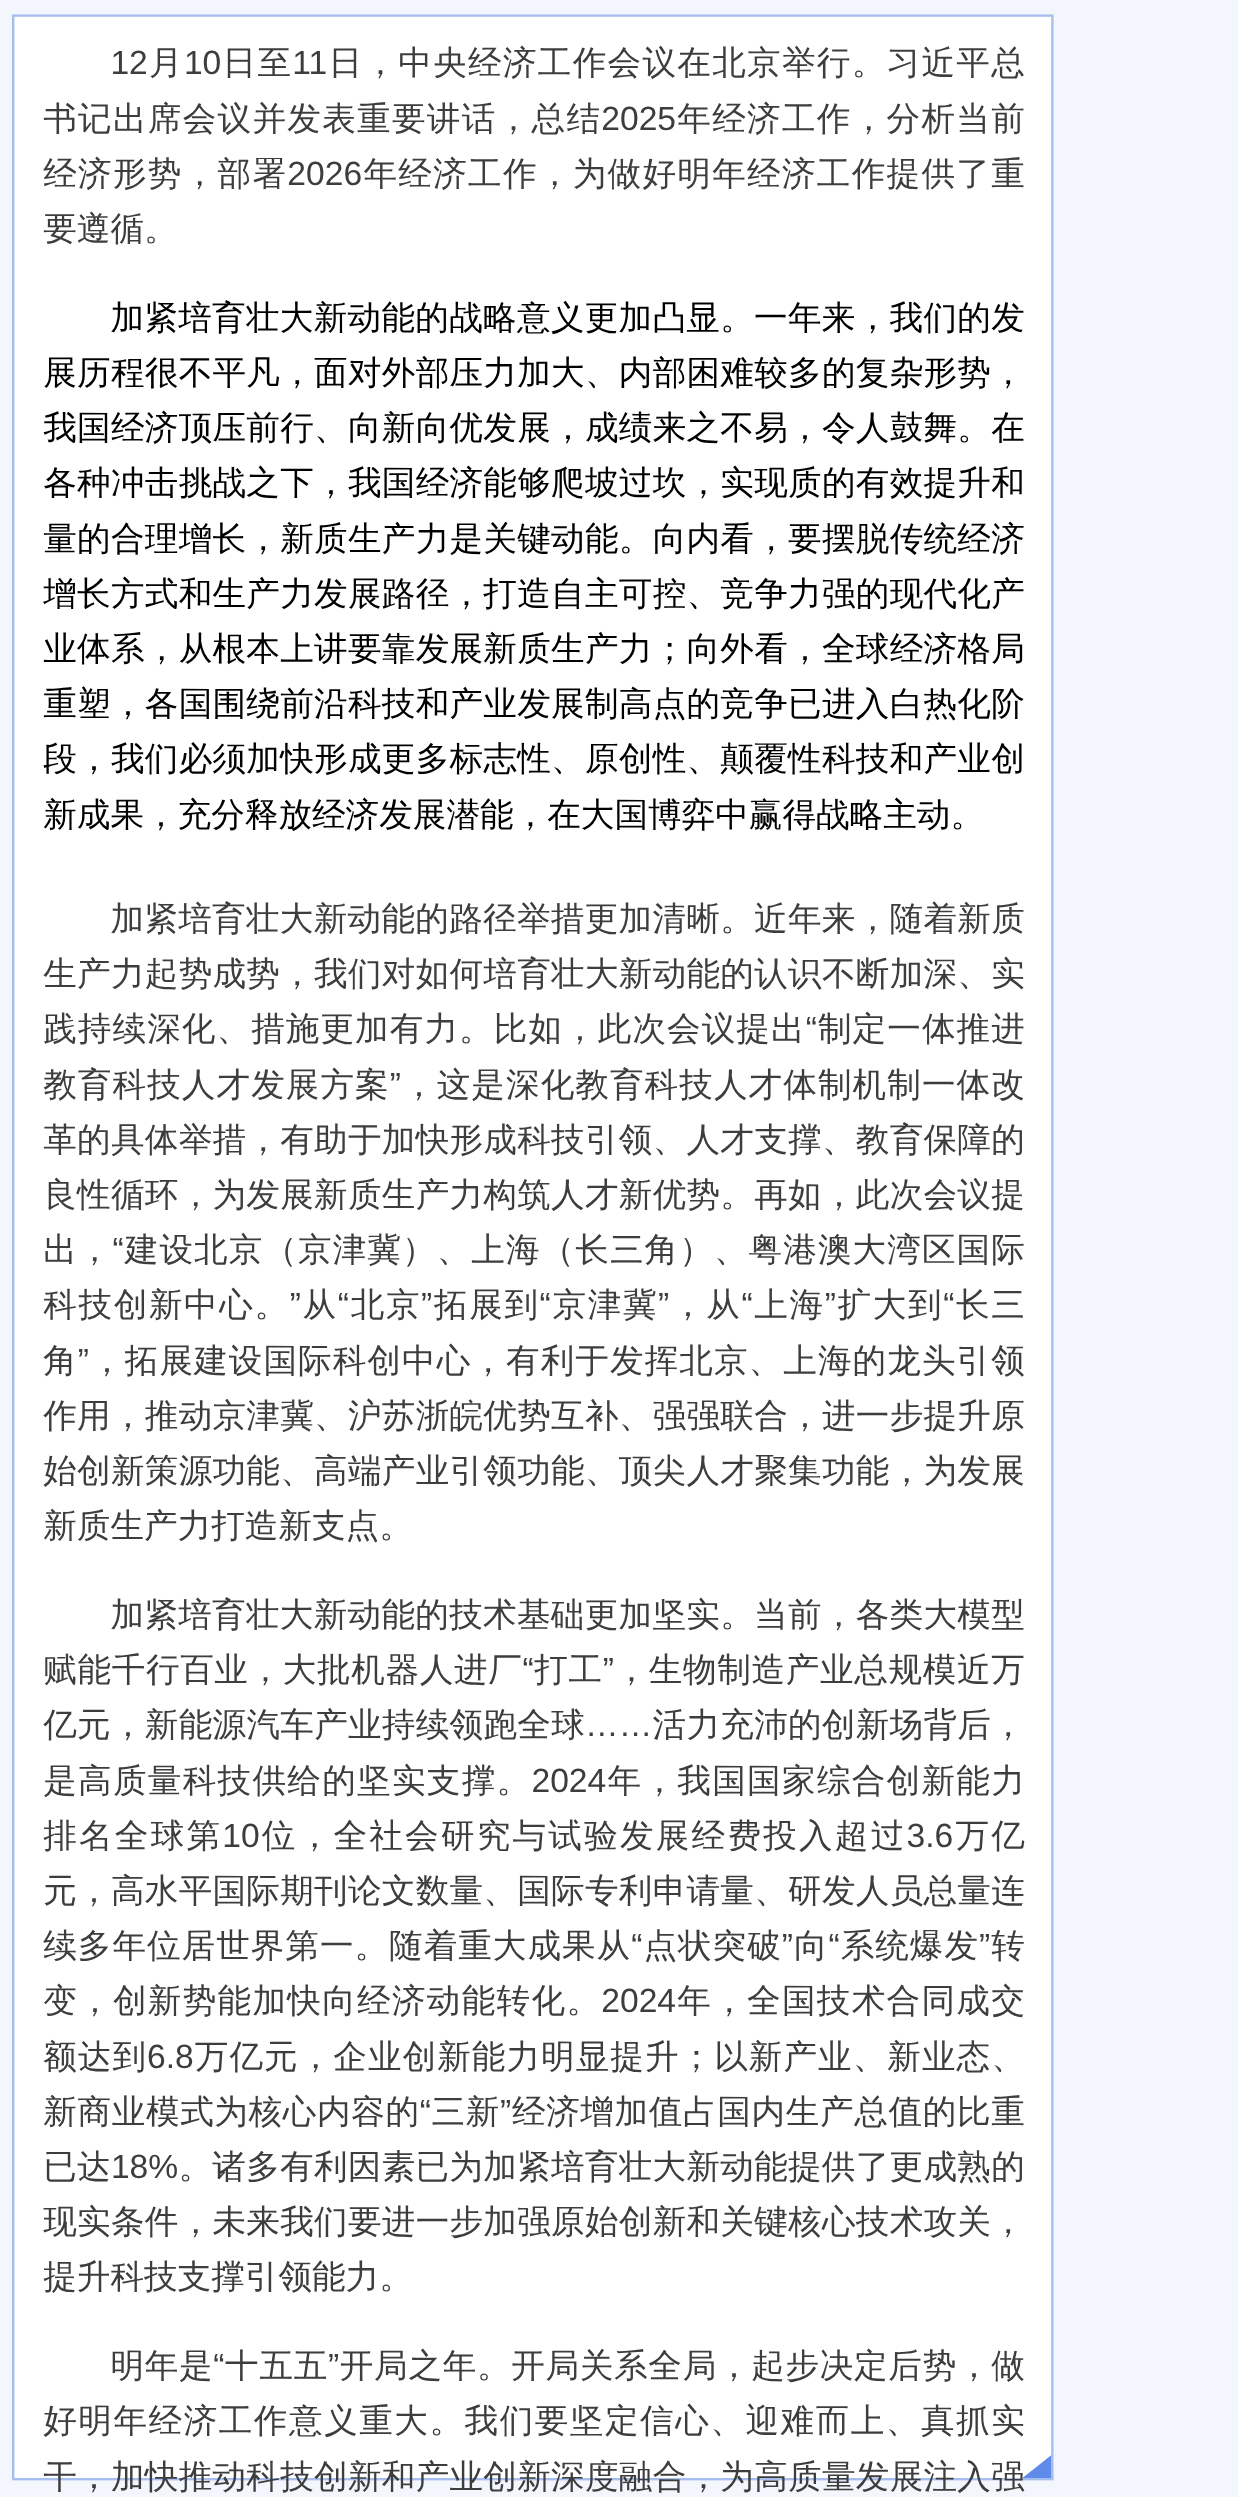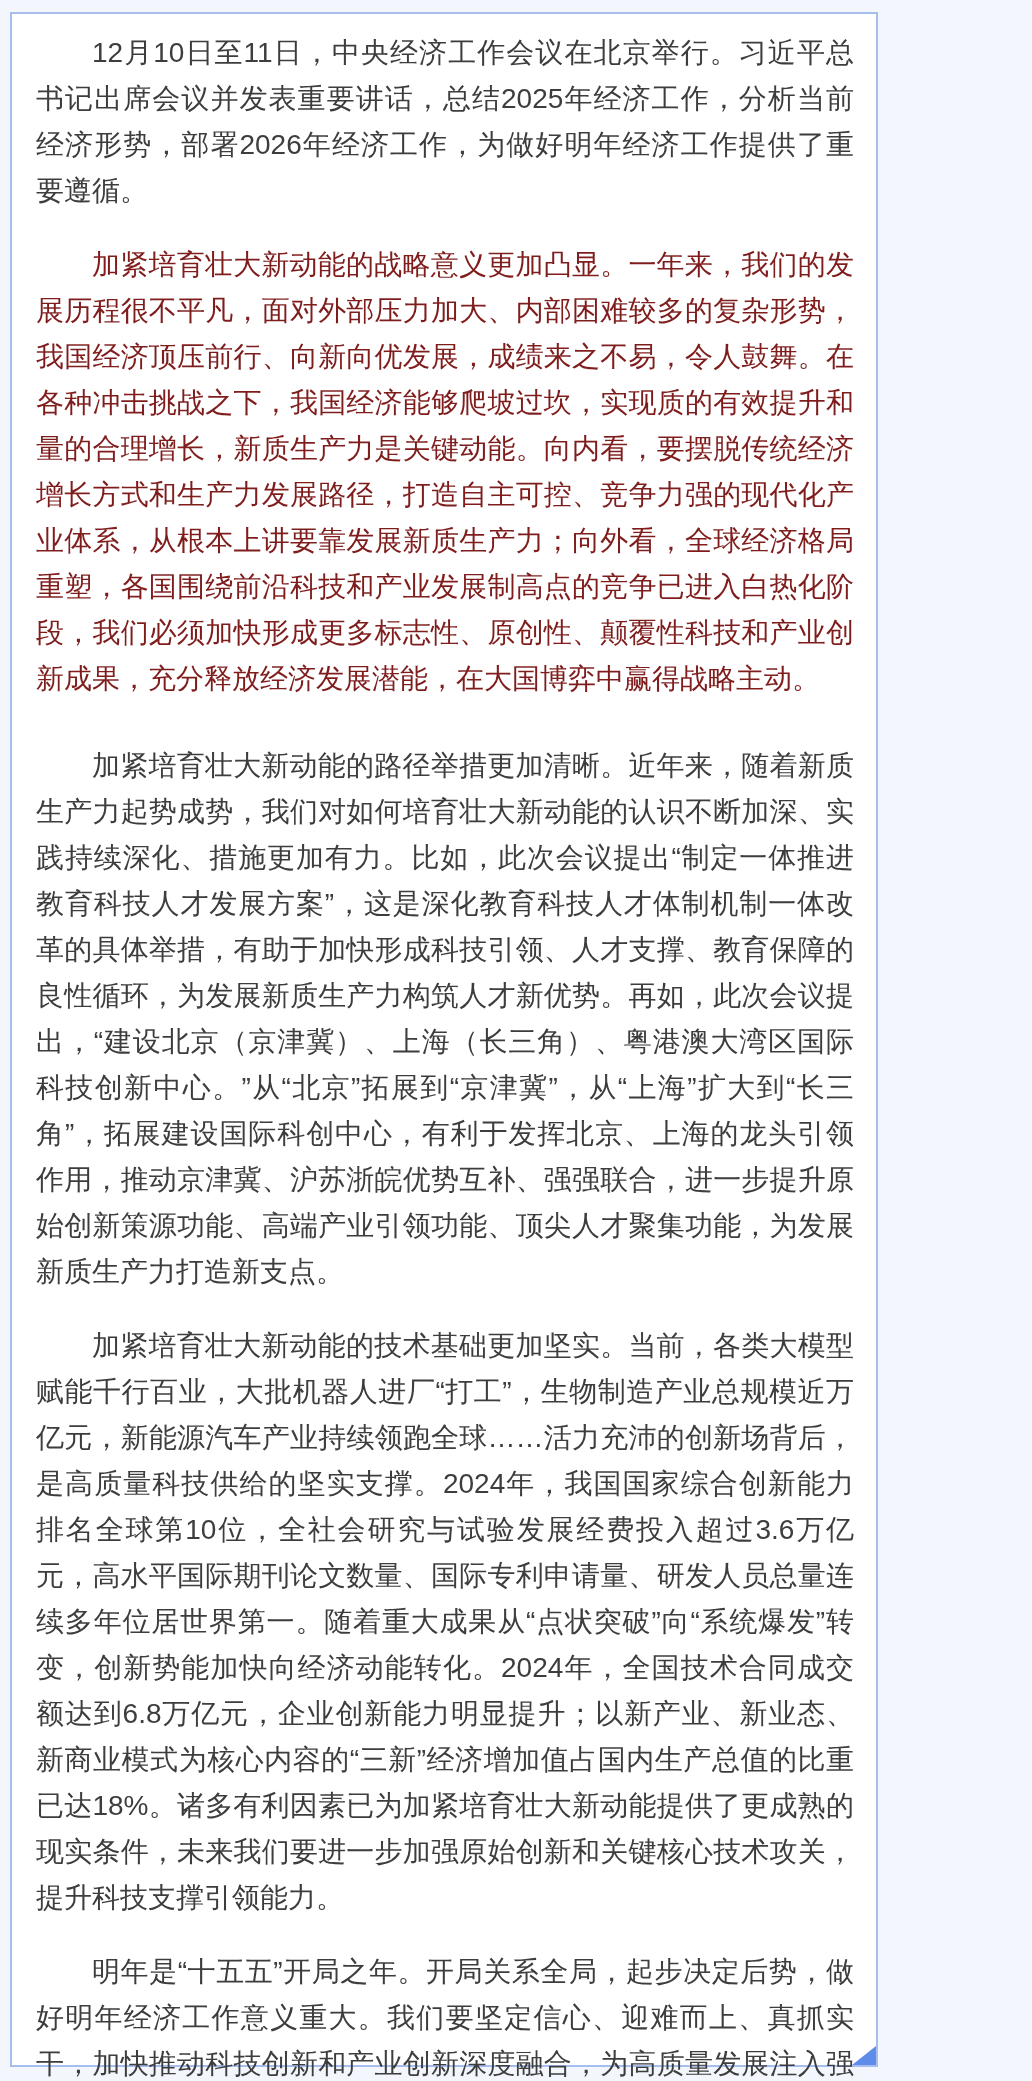--- a/index.html
+++ b/index.html
@@ -46,20 +46,20 @@
     border-bottom: 19px solid #5f8ceb;
   }
 </style>
 </head>
 <body style="background: rgb(243, 247, 253);">
 
 <div class="page">
   <div class="panel" style="background: rgb(255, 255, 255); border-color: rgb(166, 190, 238);">
     <div class="article">
         <p class="para" style="color: rgb(61, 61, 61);">12月10日至11日，中央经济工作会议在北京举行。习近平总书记出席会议并发表重要讲话，总结2025年经济工作，分析当前经济形势，部署2026年经济工作，为做好明年经济工作提供了重要遵循。</p>
-        <p class="para" style="color: #7f1d1d;">加紧培育壮大新动能的战略意义更加凸显。一年来，我们的发展历程很不平凡，面对外部压力加大、内部困难较多的复杂形势，我国经济顶压前行、向新向优发展，成绩来之不易，令人鼓舞。在各种冲击挑战之下，我国经济能够爬坡过坎，实现质的有效提升和量的合理增长，新质生产力是关键动能。向内看，要摆脱传统经济增长方式和生产力发展路径，打造自主可控、竞争力强的现代化产业体系，从根本上讲要靠发展新质生产力；向外看，全球经济格局重塑，各国围绕前沿科技和产业发展制高点的竞争已进入白热化阶段，我们必须加快形成更多标志性、原创性、颠覆性科技和产业创新成果，充分释放经济发展潜能，在大国博弈中赢得战略主动。</p>
+        <p class="para" style="color: #000000;">加紧培育壮大新动能的战略意义更加凸显。一年来，我们的发展历程很不平凡，面对外部压力加大、内部困难较多的复杂形势，我国经济顶压前行、向新向优发展，成绩来之不易，令人鼓舞。在各种冲击挑战之下，我国经济能够爬坡过坎，实现质的有效提升和量的合理增长，新质生产力是关键动能。向内看，要摆脱传统经济增长方式和生产力发展路径，打造自主可控、竞争力强的现代化产业体系，从根本上讲要靠发展新质生产力；向外看，全球经济格局重塑，各国围绕前沿科技和产业发展制高点的竞争已进入白热化阶段，我们必须加快形成更多标志性、原创性、颠覆性科技和产业创新成果，充分释放经济发展潜能，在大国博弈中赢得战略主动。</p>
         <p class="para" style="color: rgb(61, 61, 61); margin-top: 41px;">加紧培育壮大新动能的路径举措更加清晰。近年来，随着新质生产力起势成势，我们对如何培育壮大新动能的认识不断加深、实践持续深化、措施更加有力。比如，此次会议提出“制定一体推进教育科技人才发展方案”，这是深化教育科技人才体制机制一体改革的具体举措，有助于加快形成科技引领、人才支撑、教育保障的良性循环，为发展新质生产力构筑人才新优势。再如，此次会议提出，“建设北京（京津冀）、上海（长三角）、粤港澳大湾区国际科技创新中心。”从“北京”拓展到“京津冀”，从“上海”扩大到“长三角”，拓展建设国际科创中心，有利于发挥北京、上海的龙头引领作用，推动京津冀、沪苏浙皖优势互补、强强联合，进一步提升原始创新策源功能、高端产业引领功能、顶尖人才聚集功能，为发展新质生产力打造新支点。</p>
         <p class="para" style="color: rgb(61, 61, 61);">加紧培育壮大新动能的技术基础更加坚实。当前，各类大模型赋能千行百业，大批机器人进厂“打工”，生物制造产业总规模近万亿元，新能源汽车产业持续领跑全球……活力充沛的创新场背后，是高质量科技供给的坚实支撑。2024年，我国国家综合创新能力排名全球第10位，全社会研究与试验发展经费投入超过3.6万亿元，高水平国际期刊论文数量、国际专利申请量、研发人员总量连续多年位居世界第一。随着重大成果从“点状突破”向“系统爆发”转变，创新势能加快向经济动能转化。2024年，全国技术合同成交额达到6.8万亿元，企业创新能力明显提升；以新产业、新业态、新商业模式为核心内容的“三新”经济增加值占国内生产总值的比重已达18%。诸多有利因素已为加紧培育壮大新动能提供了更成熟的现实条件，未来我们要进一步加强原始创新和关键核心技术攻关，提升科技支撑引领能力。</p>
         <p class="para" style="color: rgb(61, 61, 61);">明年是“十五五”开局之年。开局关系全局，起步决定后势，做好明年经济工作意义重大。我们要坚定信心、迎难而上、真抓实干，加快推动科技创新和产业创新深度融合，为高质量发展注入强劲动能，奋力实现“十五五”良好开局。</p>
       </div>
     <div class="corner-triangle" style="border-bottom-color: rgb(95, 140, 235);"></div>
   </div>
 </div>
 
 </body></html>

